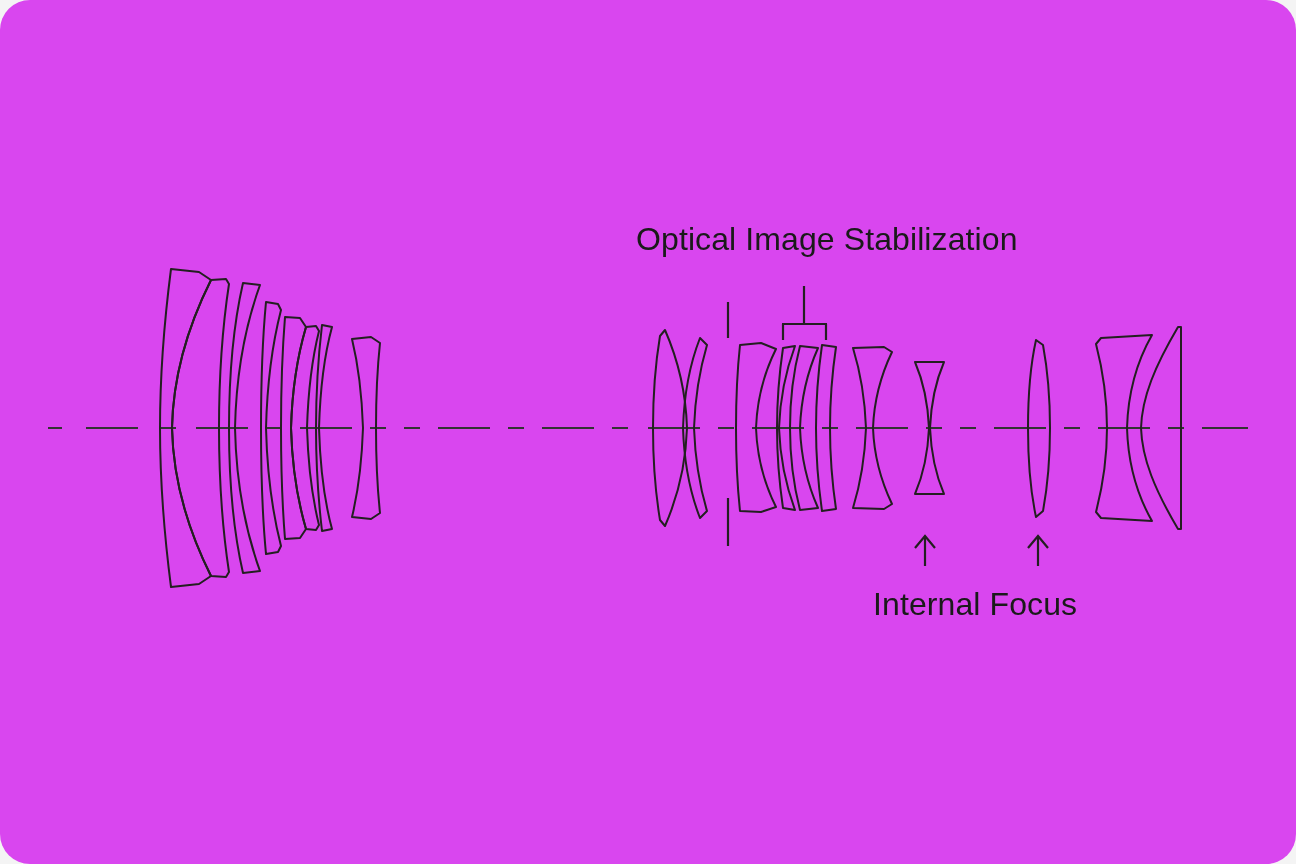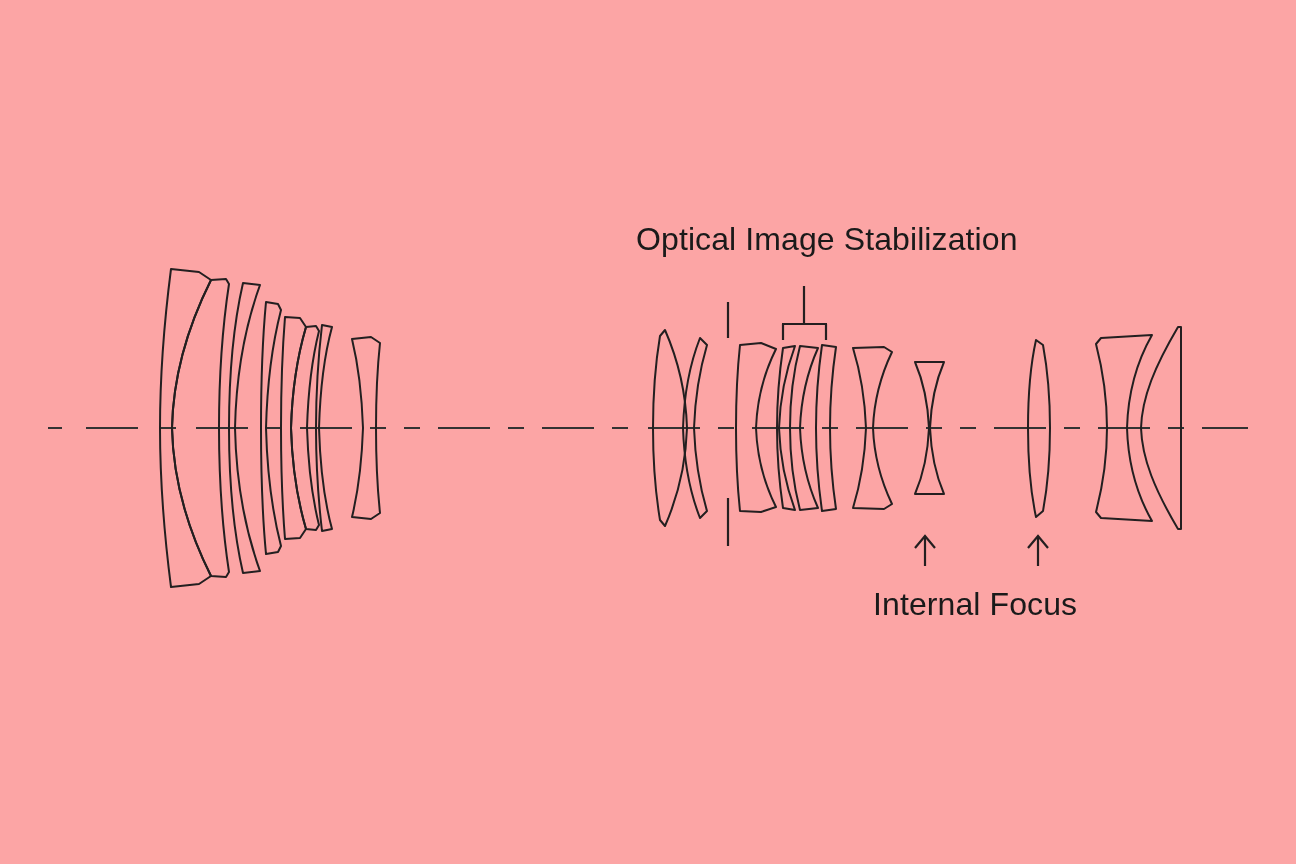--- a/index.html
+++ b/index.html
@@ -11,21 +11,22 @@
   body {
     width: 1296px;
     height: 864px;
     overflow: hidden;
     font-family: "Liberation Sans", sans-serif;
   }
   #diagram-root {
     position: relative;
     width: 1296px;
     height: 864px;
-    background: #fca5a5;
+    background: #d946ef;
+    border-radius: 30px;
   }
   svg#lens-svg {
     display: block;
     width: 1296px;
     height: 864px;
   }
   .lens-outline {
     fill: none;
     stroke: #231f20;
     stroke-width: 2;

